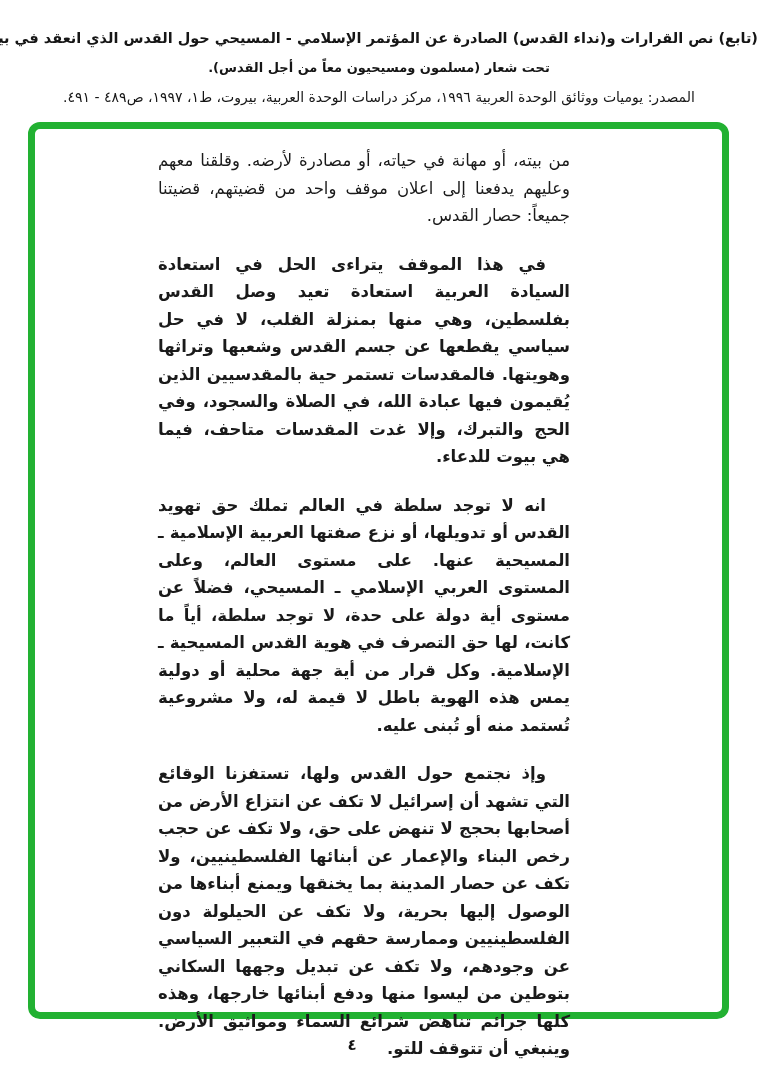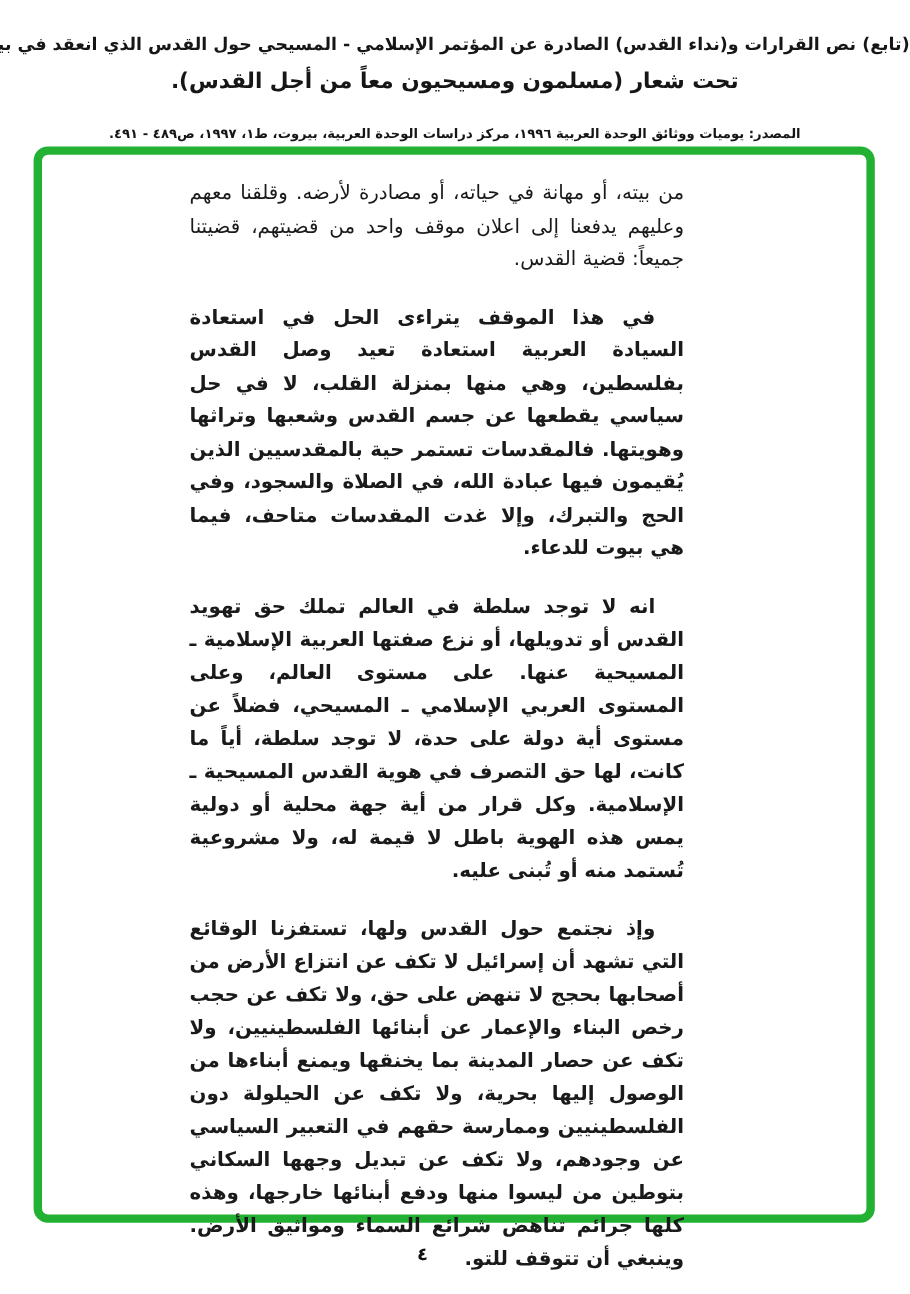--- a/index.html
+++ b/index.html
@@ -24,27 +24,27 @@
     direction: rtl;
   }
   .header-line {
     font-weight: bold;
     font-size: 14.5px;
     line-height: 29px;
     letter-spacing: 0;
     white-space: nowrap;
   }
   .header-line.second {
-    font-size: 18px;
+    font-size: 13px;
   }
   .source-line {
-    font-weight: bold;
-    font-size: 11px;
+    font-weight: normal;
+    font-size: 14px;
     line-height: 22px;
-    margin-top: 19px;
+    margin-top: 4px;
     white-space: nowrap;
   }
   .green-frame {
     position: absolute;
     left: 28px;
     top: 122px;
     width: 701px;
     height: 897px;
     box-sizing: border-box;
     border: 7px solid #22b132;
@@ -91,20 +91,20 @@
 <body>
 
 <header class="page-header">
   <div class="header-line">(تابع) نص القرارات و(نداء القدس) الصادرة عن المؤتمر الإسلامي - المسيحي حول القدس الذي انعقد في بيروت</div>
   <div class="header-line second">تحت شعار (مسلمون ومسيحيون معاً من أجل القدس).</div>
   <div class="source-line">المصدر: يوميات ووثائق الوحدة العربية ١٩٩٦، مركز دراسات الوحدة العربية، بيروت، ط١، ١٩٩٧، ص٤٨٩ - ٤٩١.</div>
 </header>
 
 <div class="green-frame" style="border-color: rgb(34, 177, 50);">
   <div class="text-column">
-    <p>من بيته، أو مهانة في حياته، أو مصادرة لأرضه. وقلقنا معهم وعليهم يدفعنا إلى اعلان موقف واحد من قضيتهم، قضيتنا جميعاً: قضية القدس.</p>
+    <p>من بيته، أو مهانة في حياته، أو مصادرة لأرضه. وقلقنا معهم وعليهم يدفعنا إلى اعلان موقف واحد من قضيتهم، قضيتنا جميعاً: حصار القدس.</p>
     <p class="indented">في هذا الموقف يتراءى الحل في استعادة السيادة العربية استعادة تعيد وصل القدس بفلسطين، وهي منها بمنزلة القلب، لا في حل سياسي يقطعها عن جسم القدس وشعبها وتراثها وهويتها. فالمقدسات تستمر حية بالمقدسيين الذين يُقيمون فيها عبادة الله، في الصلاة والسجود، وفي الحج والتبرك، وإلا غدت المقدسات متاحف، فيما هي بيوت للدعاء.</p>
     <p class="indented">انه لا توجد سلطة في العالم تملك حق تهويد القدس أو تدويلها، أو نزع صفتها العربية الإسلامية ـ المسيحية عنها. على مستوى العالم، وعلى المستوى العربي الإسلامي ـ المسيحي، فضلاً عن مستوى أية دولة على حدة، لا توجد سلطة، أياً ما كانت، لها حق التصرف في هوية القدس المسيحية ـ الإسلامية. وكل قرار من أية جهة محلية أو دولية يمس هذه الهوية باطل لا قيمة له، ولا مشروعية تُستمد منه أو تُبنى عليه.</p>
     <p class="indented">وإذ نجتمع حول القدس ولها، تستفزنا الوقائع التي تشهد أن إسرائيل لا تكف عن انتزاع الأرض من أصحابها بحجج لا تنهض على حق، ولا تكف عن حجب رخص البناء والإعمار عن أبنائها الفلسطينيين، ولا تكف عن حصار المدينة بما يخنقها ويمنع أبناءها من الوصول إليها بحرية، ولا تكف عن الحيلولة دون الفلسطينيين وممارسة حقهم في التعبير السياسي عن وجودهم، ولا تكف عن تبديل وجهها السكاني بتوطين من ليسوا منها ودفع أبنائها خارجها، وهذه كلها جرائم تناهض شرائع السماء ومواثيق الأرض. وينبغي أن تتوقف للتو.</p>
   </div>
 </div>
 
 <div class="page-number">٤</div>
 
 </body></html>

